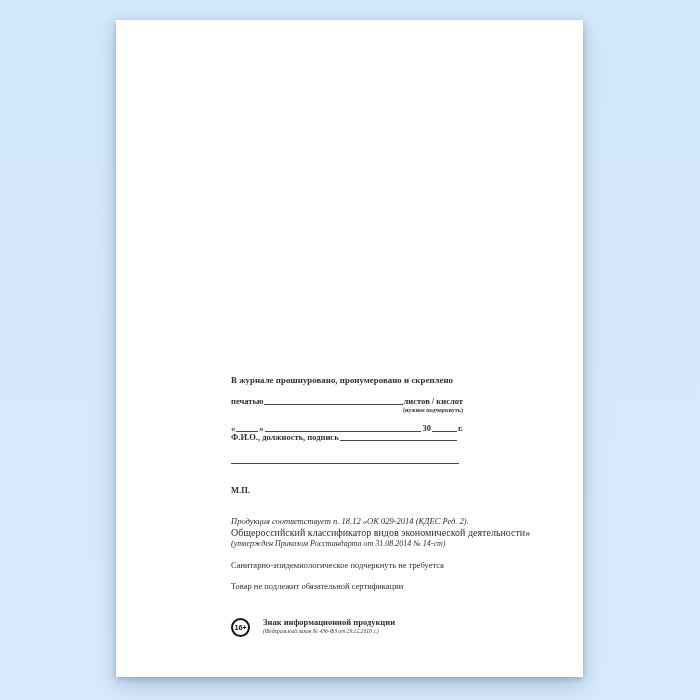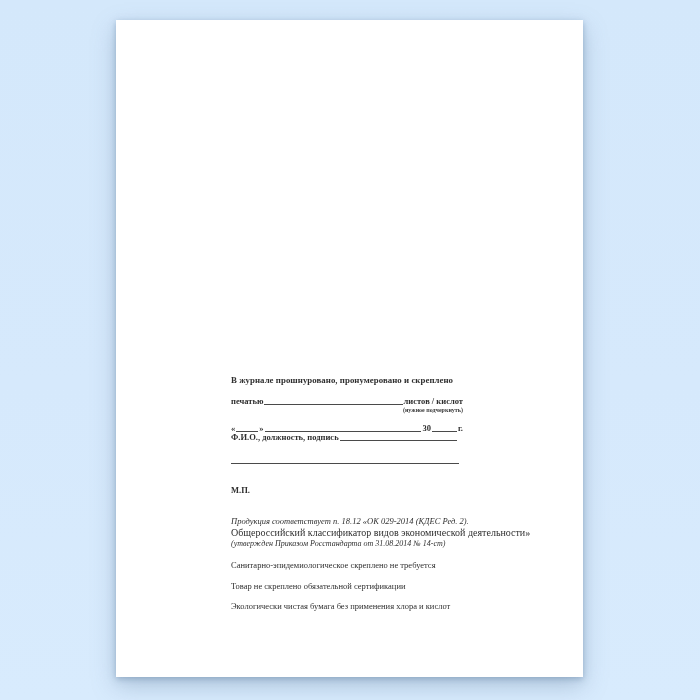--- a/index.html
+++ b/index.html
@@ -97,21 +97,27 @@
     </div>
 
     <div class="row right b" style="top:465px">М.П.</div>
 
     <div class="row" style="top:496px">
       <div class="c1">Продукция соответствует п. 18.12 «ОК 029-2014 (КДЕС Ред. 2).</div>
       <div class="c2">Общероссийский классификатор видов экономической деятельности»</div>
       <div class="c3">(утвержден Приказом Росстандарта от 31.08.2014 № 14-ст)</div>
     </div>
 
-    <div class="row statement" style="top:540px">Санитарно-эпидемиологическое скреплено не требуется</div>
+    <div class="row statement" style="top:540px">Санитарно-эпидемиологическое подчеркнуть не требуется</div>
 
-    <div class="row statement" style="top:561px">Товар не скреплено обязательной сертификации</div>
+    <div class="row statement" style="top:561px">Товар не подлежит обязательной сертификации</div>
 
-    <div class="row statement" style="top:581px">Экологически чистая бумага без применения хлора и кислот</div>
 
+    <div class="row badge-row" style="top:597px">
+      <div class="badge">16+</div>
+      <div class="badge-text">
+        <div class="bt">Знак информационной продукции</div>
+        <div class="bs">(Федеральный закон № 436-ФЗ от 29.12.2010 г.)</div>
+      </div>
+    </div>
 
   </div>
 </div>
 
 </body></html>

